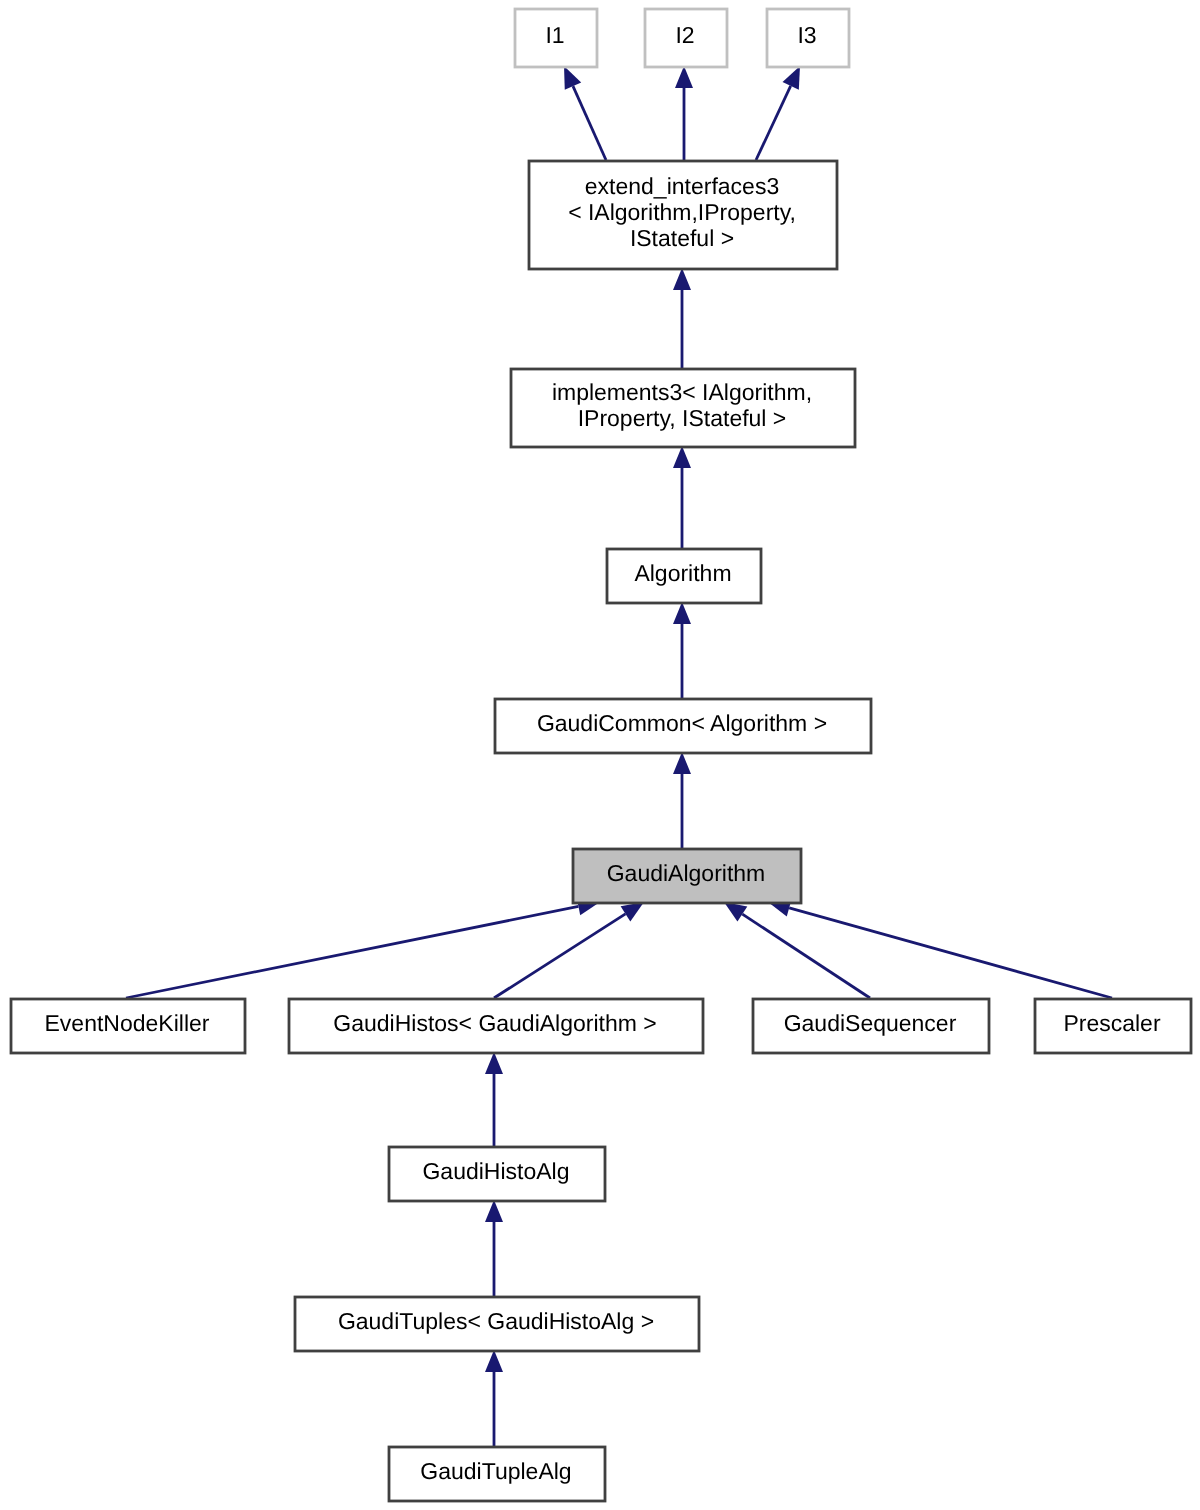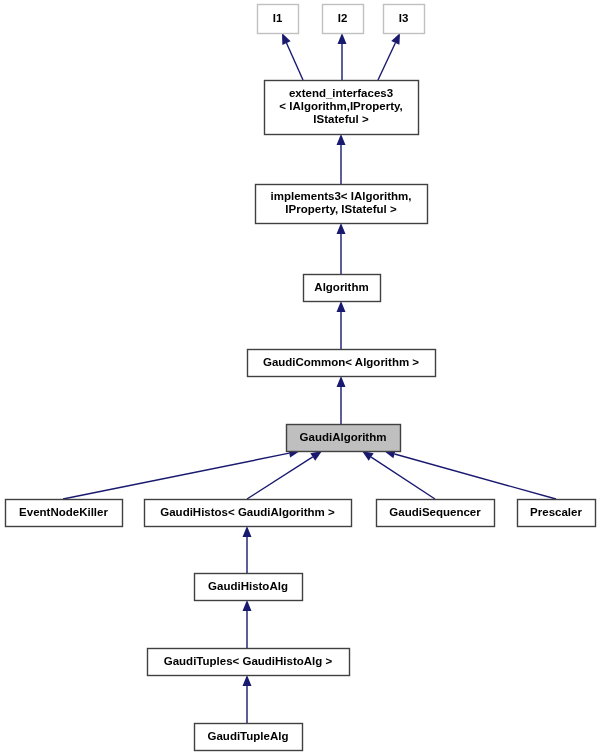--- a/index.html
+++ b/index.html
@@ -10,21 +10,20 @@
   body {
     width: 600px;
     height: 755px;
     font-family: "Liberation Sans", sans-serif;
     overflow: hidden;
   }
   #diagram-root {
     position: relative;
     width: 600px;
     height: 531px;
-    font-weight: bold;
   }
   svg#inheritance-graph {
     display: block;
     width: 600px;
     height: 755px;
   }
   .node-box {
     fill: #ffffff;
     stroke: #404040;
     stroke-width: 1.4;

